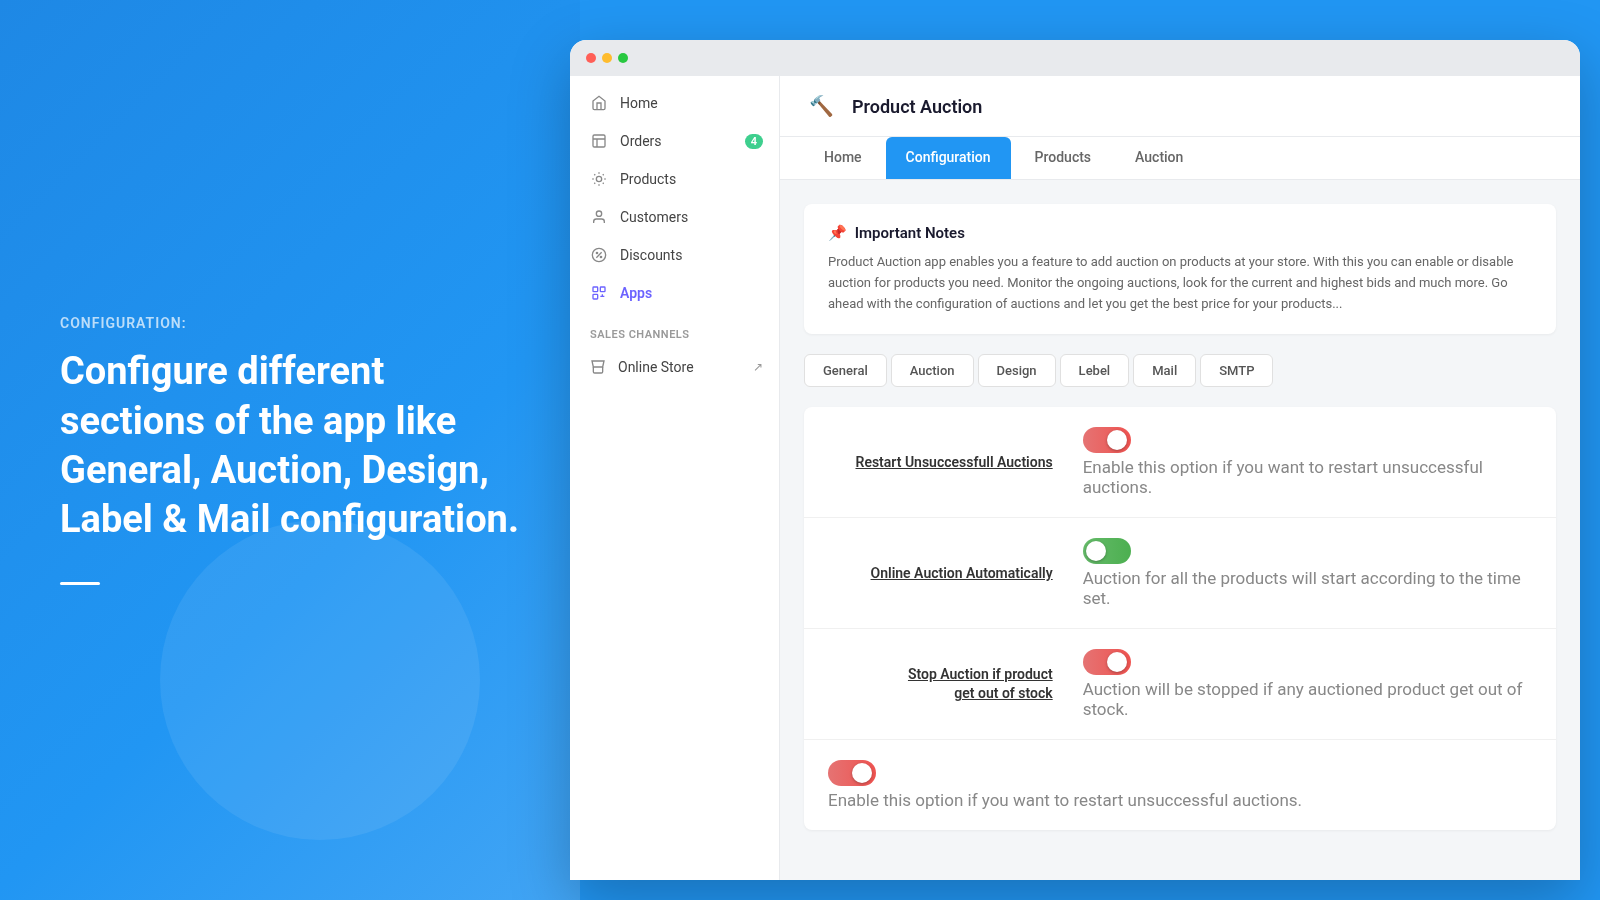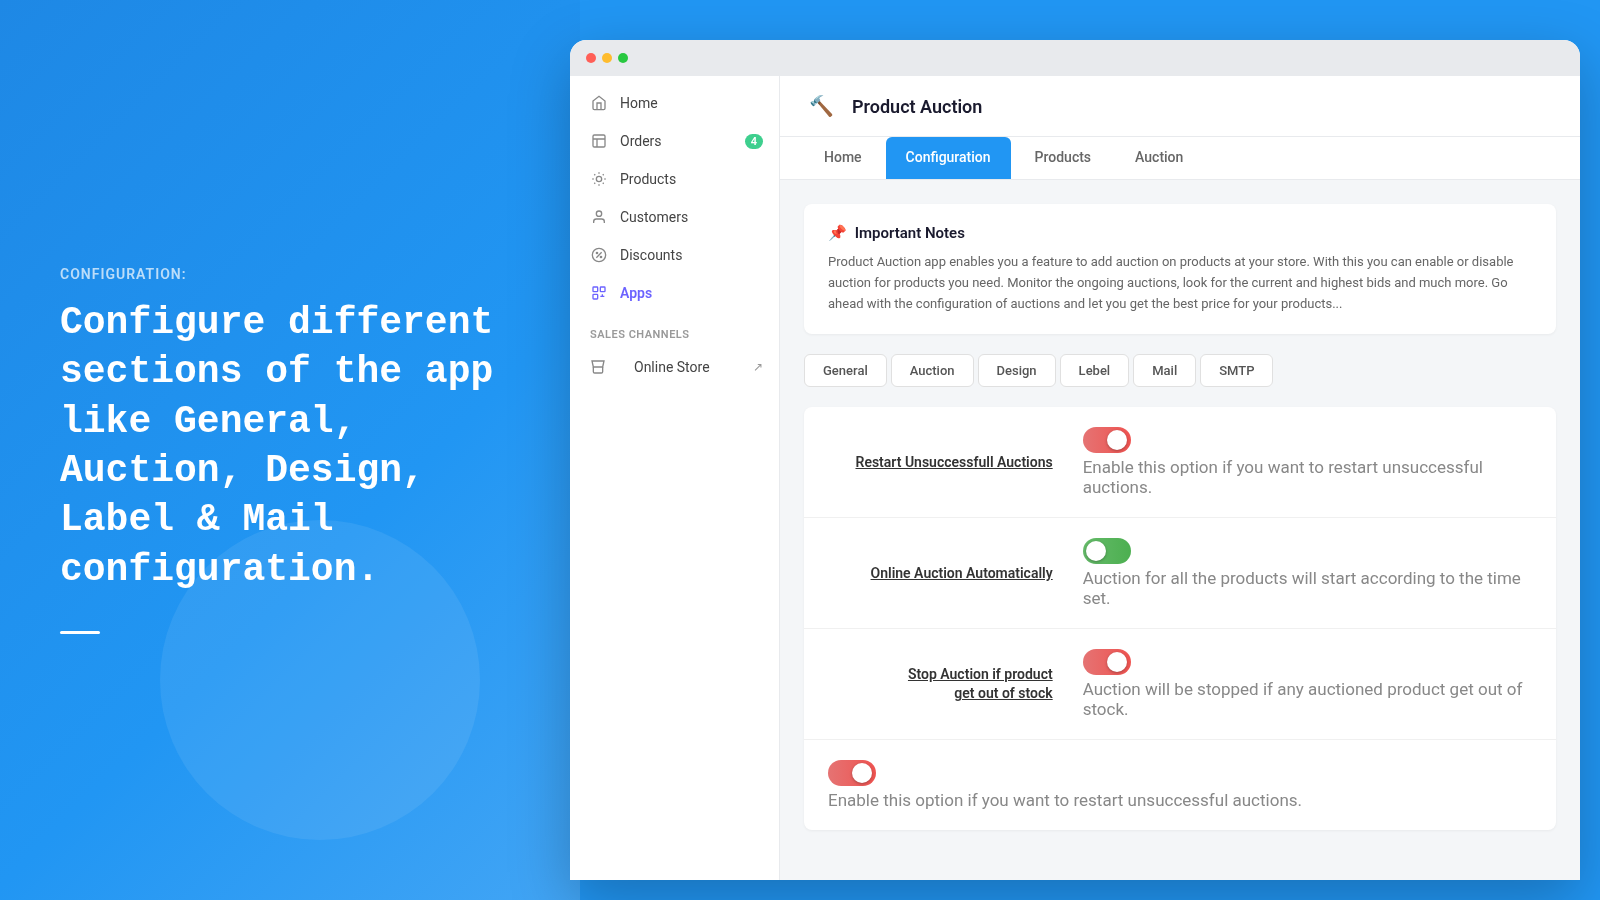--- a/index.html
+++ b/index.html
@@ -33,21 +33,20 @@
       text-transform: uppercase;
       margin-bottom: 16px;
     }
 
     .left-panel .title {
       color: #ffffff;
       font-size: 38px;
       font-weight: 700;
       line-height: 1.3;
       margin-bottom: 37px;
-      font-family: Liberation Mono, monospace;
     }
 
     .left-panel .underline {
       width: 40px;
       height: 3px;
       background: #ffffff;
       border-radius: 2px;
     }
 
     
@@ -154,21 +153,21 @@
       font-size: 11px;
       font-weight: 600;
       color: #999;
       letter-spacing: 0.5px;
       text-transform: uppercase;
     }
 
     .sidebar-item-external {
       display: flex;
       align-items: center;
-      gap: 28px;
+      gap: 12px;
       padding: 10px 20px;
       cursor: pointer;
       color: #444;
       font-size: 14px;
       position: relative;
     }
 
     .external-icon {
       position: absolute;
       right: 16px;

